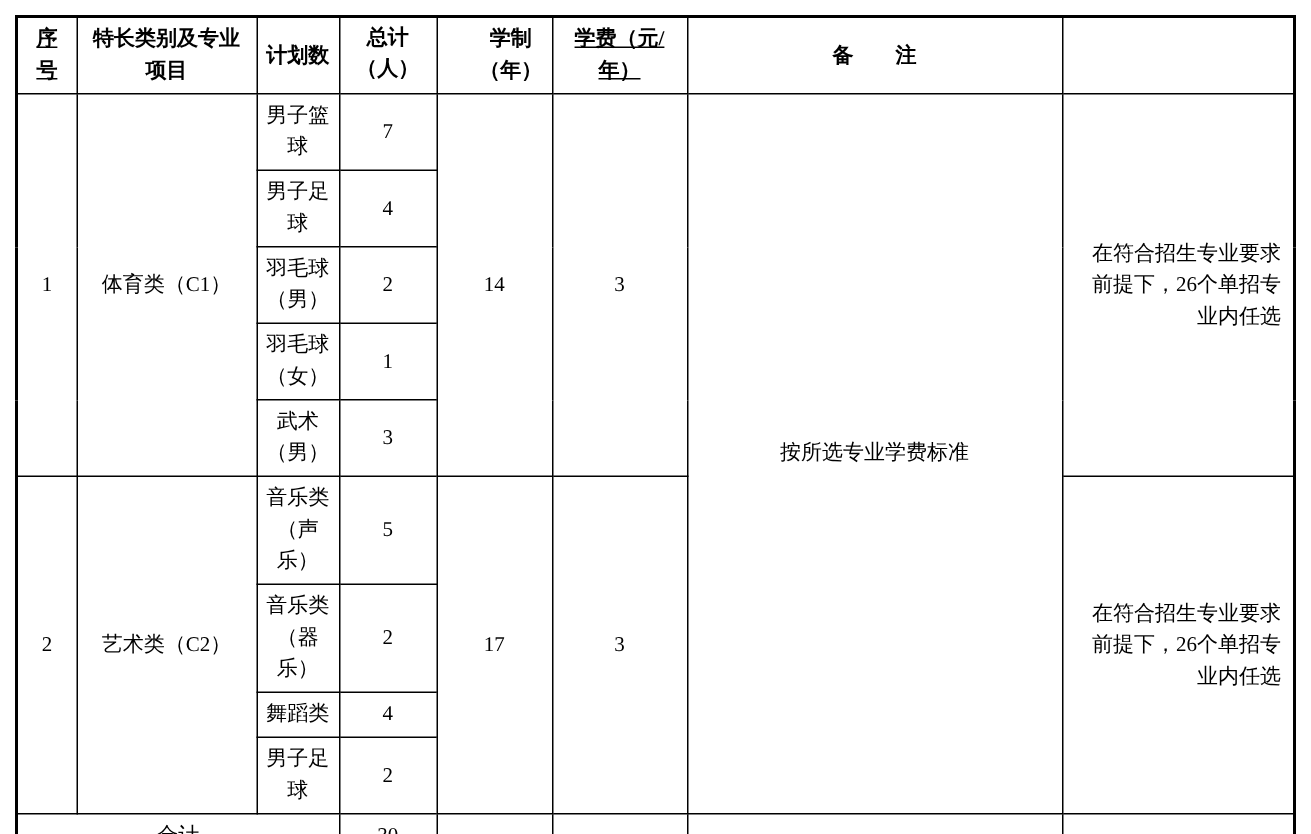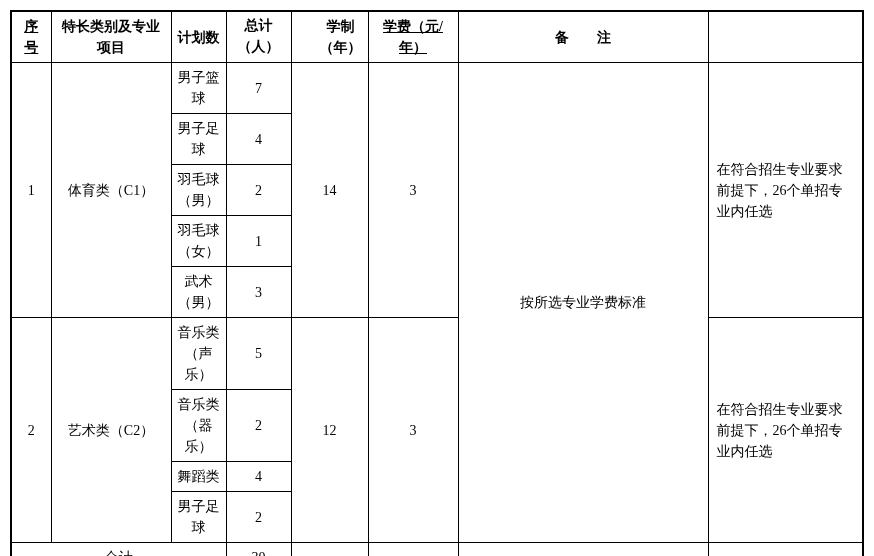--- a/index.html
+++ b/index.html
@@ -30,21 +30,21 @@
       line-height: 1.5;
     }
     th {
       background: #fff;
       font-weight: bold;
     }
     .header-row th {
       font-size: 14px;
     }
     .note-cell {
-      text-align: left;
+      text-align: right;
       padding: 16px 8px;
     }
     tr:last-child td {
       font-weight: normal;
     }
   </style>
 </head>
 <body>
 
 <div class="table-wrapper">
@@ -85,21 +85,21 @@
         </tr>
         <tr>
           <td>武术（男）</td>
           <td>3</td>
         </tr>
         <tr>
           <td rowspan="4">2</td>
           <td rowspan="4">艺术类（C2）</td>
           <td>音乐类（声乐）</td>
           <td>5</td>
-          <td rowspan="4">12</td>
+          <td rowspan="4">17</td>
           <td rowspan="4">3</td>
           <td rowspan="4" class="note-cell">在符合招生专业要求前提下，26个单招专业内任选</td>
         </tr>
         <tr>
           <td>音乐类（器乐）</td>
           <td>2</td>
         </tr>
         <tr>
           <td>舞蹈类</td>
           <td>4</td>

